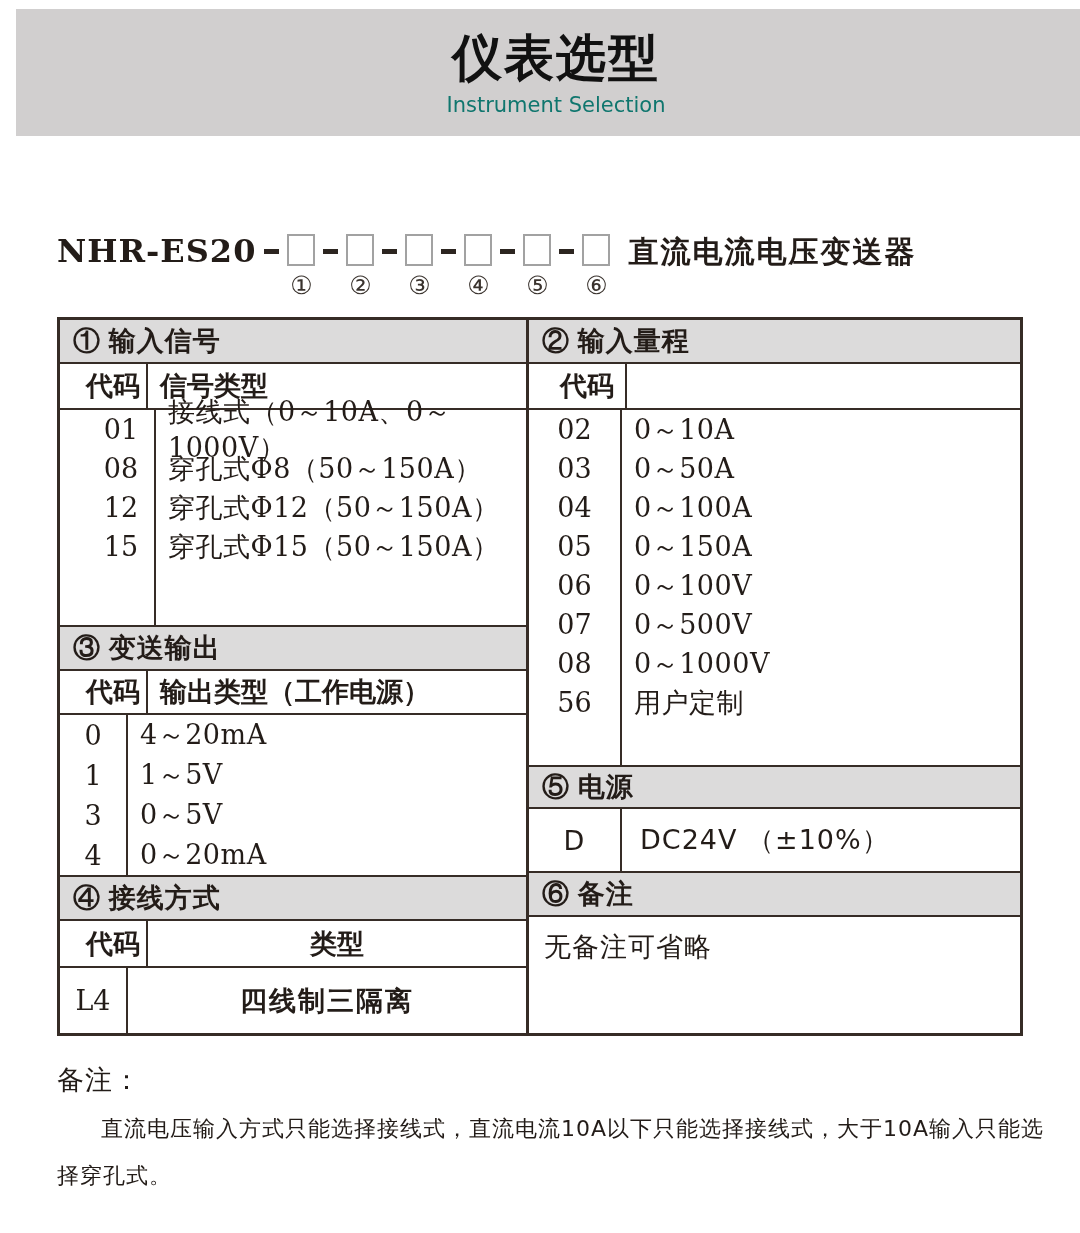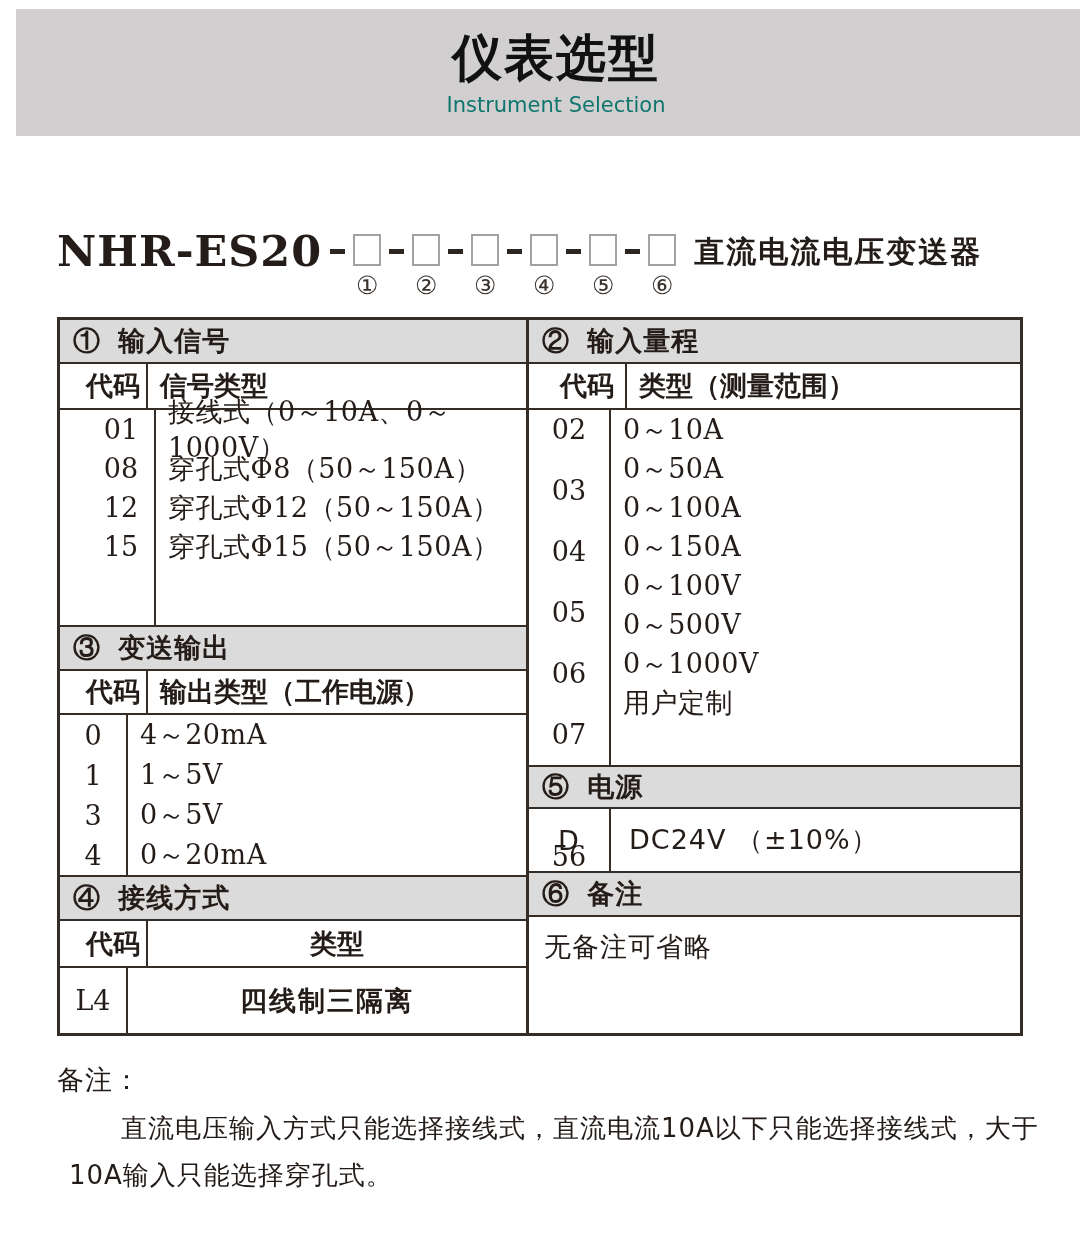--- a/index.html
+++ b/index.html
@@ -15,59 +15,59 @@
   html,body{background:#ffffff;}
   .page{position:relative;width:1080px;height:1233px;background:#ffffff;overflow:hidden;color:var(--text);}
 
   
   .banner{position:absolute;left:16px;top:9px;width:1080px;height:127px;background:var(--banner-gray);text-align:center;}
   .banner .title{padding-top:16px;font-family:var(--sans);font-weight:900;font-size:50px;letter-spacing:2px;color:#111111;}
   .banner .subtitle{margin-top:1px;font-family:var(--sans);font-size:21px;color:#0f766e;}
 
   
   .model-line{position:absolute;left:57px;top:234px;display:flex;align-items:flex-start;}
-  .model-prefix{font-family:var(--serif);font-weight:bold;font-size:43px;line-height:34px;letter-spacing:1px;}
+  .model-prefix{font-family:var(--serif);font-weight:bold;font-size:32px;line-height:34px;letter-spacing:1px;}
   .dash{width:15px;height:5px;background:#2c2520;margin:15px 8px 0 8px;flex:none;}
   .slot{display:flex;flex-direction:column;align-items:center;width:28px;flex:none;}
   .slot .box{width:28px;height:32px;border:2px solid var(--box-border);background:#ffffff;}
   .slot .circ{margin-top:7px;font-family:var(--serif);font-size:25px;line-height:26px;color:#3a332e;}
   .model-suffix{margin-left:18px;font-family:var(--serif);font-weight:600;font-size:30px;line-height:36px;letter-spacing:2px;}
 
   
   .sel-table{position:absolute;left:57px;top:317px;width:966px;height:719px;border:3px solid var(--line);display:flex;background:#ffffff;}
   .colL{width:469px;border-right:3px solid var(--line);display:flex;flex-direction:column;}
   .colR{flex:1;display:flex;flex-direction:column;}
 
-  .sec-header{background:var(--header-gray);border-bottom:2px solid var(--line);display:flex;align-items:center;padding-left:13px;font-family:Liberation Mono, monospace;font-weight:bold;font-size:27px;letter-spacing:1px;flex:none;}
+  .sec-header{background:var(--header-gray);border-bottom:2px solid var(--line);display:flex;align-items:center;padding-left:13px;font-family:Liberation Serif, serif;font-weight:bold;font-size:27px;letter-spacing:1px;flex:none;}
   .sec-header.bt{border-top:2px solid var(--line);}
 
   .subhead{display:flex;border-bottom:2px solid var(--line);flex:none;padding-left:20px;}
   .code-col{width:68px;border-right:2px solid var(--line);display:flex;align-items:center;justify-content:center;font-family:var(--serif);font-weight:bold;font-size:27px;flex:none;}
   .colR .code-col{width:78px;}
   .type-col{flex:1;display:flex;align-items:center;padding-left:12px;font-family:Liberation Serif, serif;font-weight:bold;font-size:27px;}
   .type-col.centered{justify-content:center;padding-left:0;font-family:var(--sans);}
 
   .datablock{display:flex;flex:none;}
   .datablock.grow{flex:1;justify-content:space-between;}
   .codes{width:68px;border-right:2px solid var(--line);display:flex;flex-direction:column;flex:none;}
-  .colR .codes{width:82px;gap:22px;}
+  .colR .codes{width:93px;}
   .labels{flex:1;display:flex;flex-direction:column;}
   .cellc{height:39px;display:flex;align-items:center;justify-content:center;font-family:var(--serif);font-size:27px;flex:none;}
   .celll{height:39px;display:flex;align-items:center;padding-left:12px;font-family:var(--serif);font-size:27px;letter-spacing:0.5px;flex:none;}
   .cellc.h40{height:40px;}
   .celll.h40{height:40px;}
   .cellc.fill,.celll.fill{height:auto;flex:1;}
   .sans-cell{font-family:var(--sans);letter-spacing:1px;}
   .bold-cell{font-family:var(--sans);font-weight:bold;justify-content:center;padding-left:0;letter-spacing:2px;}
   .remark-row{display:flex;align-items:flex-start;padding:12px 0 0 15px;font-family:var(--sans);font-size:27px;letter-spacing:1px;flex:1;}
 
   
   .note{position:absolute;left:57px;top:1060px;width:990px;}
   .note .note-label{font-family:var(--sans);font-size:27px;line-height:40px;letter-spacing:1px;}
-  .note .note-body{margin-top:5px;font-family:var(--sans);font-size:26px;line-height:47px;letter-spacing:1px;text-indent:2em;margin-left:12px;}
+  .note .note-body{margin-top:5px;font-family:var(--sans);font-size:22px;line-height:47px;letter-spacing:1px;text-indent:2em;}
 </style>
 </head>
 <body>
 
 <div class="page">
 
   <header class="banner">
     <div class="title">仪表选型</div>
     <div class="subtitle">Instrument Selection</div>
   </header>
@@ -165,21 +165,20 @@
         </div>
       </div>
 
     </div>
 
     <div class="colR">
 
       <div class="sec-header" style="height:44px;">② 输入量程</div>
       <div class="subhead" style="height:46px;">
         <div class="code-col">代码</div>
-        <div class="type-col">类型（测量范围）</div>
       </div>
       <div class="datablock" style="height:355px;">
         <div class="codes">
           <div class="cellc">02</div>
           <div class="cellc">03</div>
           <div class="cellc">04</div>
           <div class="cellc">05</div>
           <div class="cellc">06</div>
           <div class="cellc">07</div>
           <div class="cellc">08</div>

